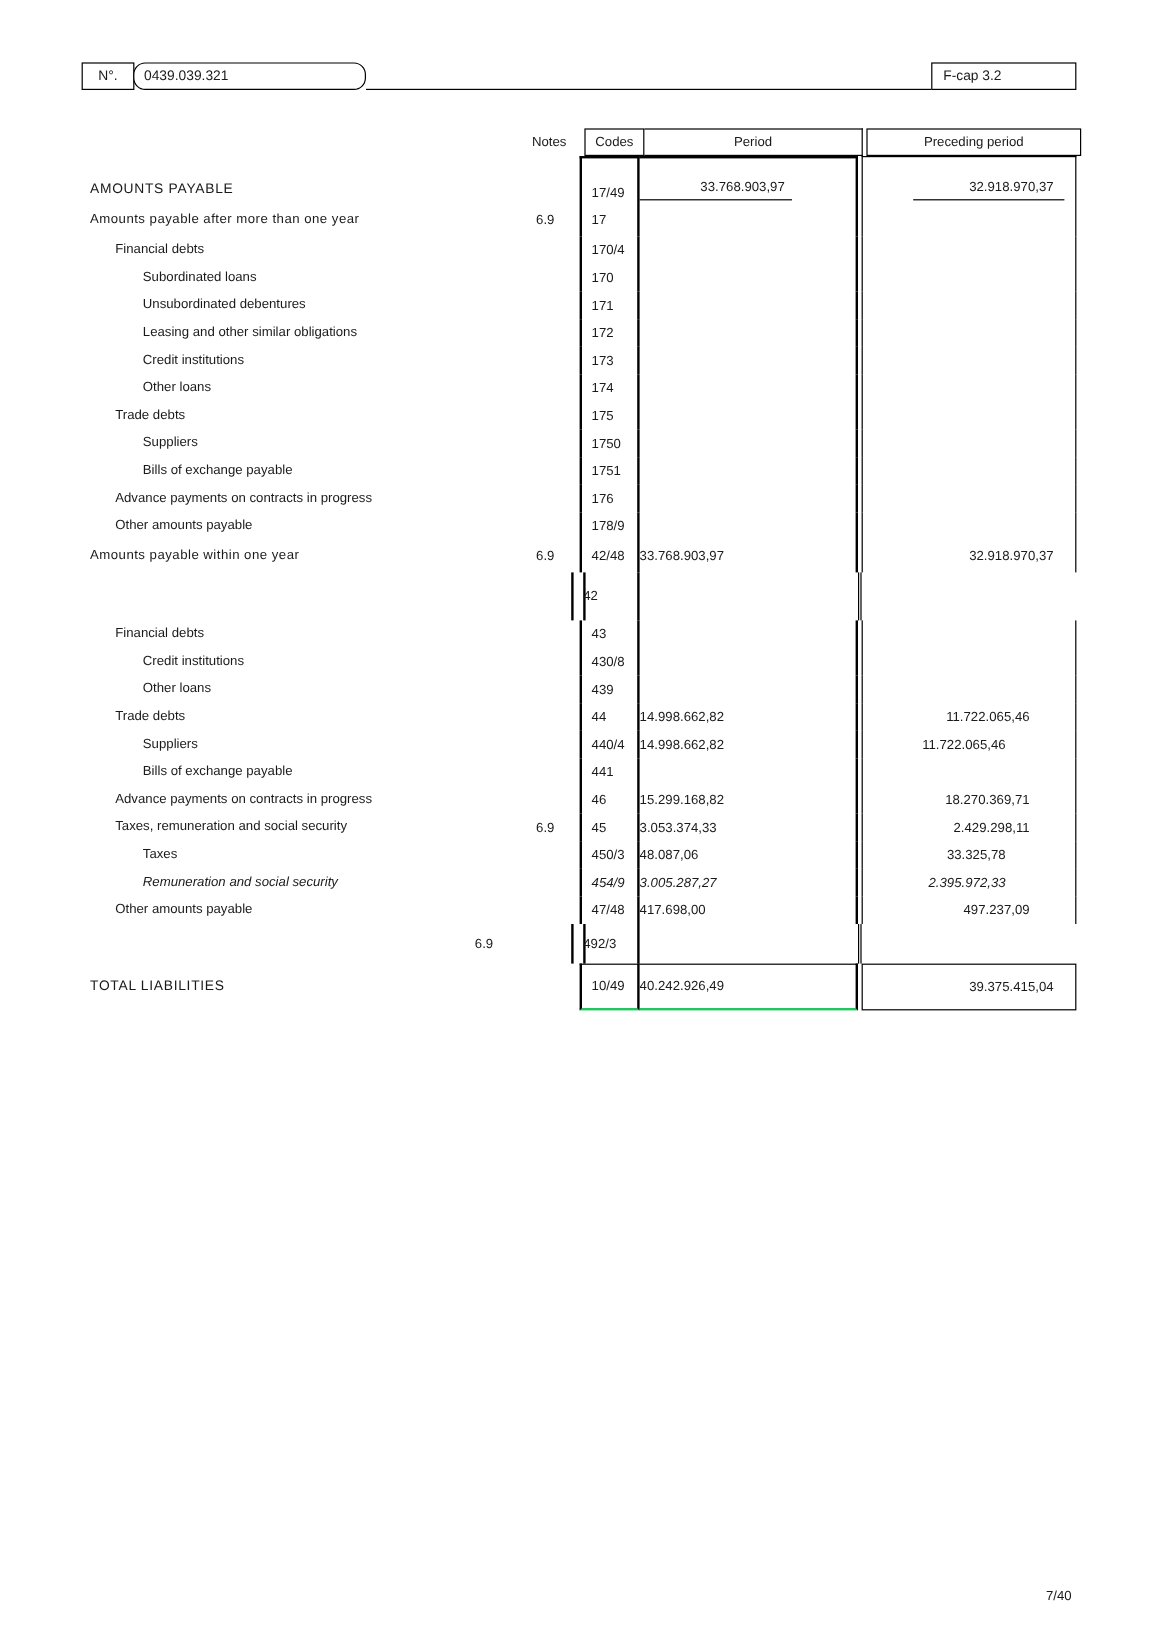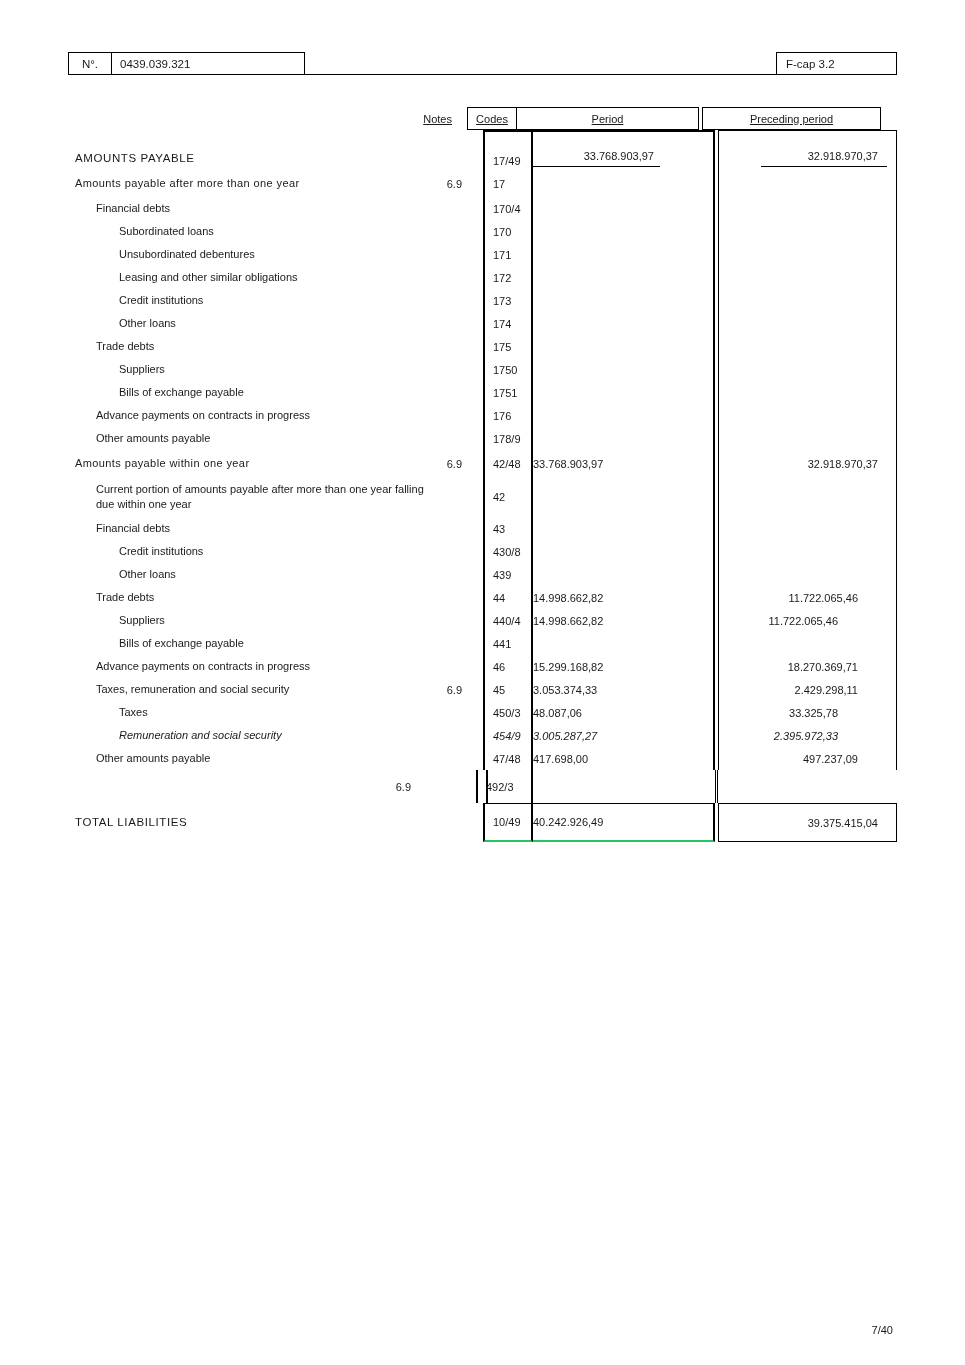--- a/index.html
+++ b/index.html
@@ -11,28 +11,28 @@
     color:#1a1a1a;
     overflow:hidden;
   }
   
   .top-header{
     position:absolute;left:68px;top:52px;width:829px;height:23px;
     display:flex;align-items:stretch;font-size:11.5px;
   }
   .tbox{border:1px solid #000;box-sizing:border-box;display:flex;align-items:center;background:#fff;}
   .no-box{width:44px;justify-content:center;}
-  .num-box{width:194px;margin-left:-1px;padding-left:8px;}
+  .num-box{width:194px;margin-left:-1px;padding-left:8px;border-radius:10px;}
   .hfiller{flex:1;border-bottom:1px solid #000;box-sizing:border-box;}
   .fcap-box{width:121px;padding-left:9px;}
   
   .grid{display:grid;grid-template-columns:357px 51px 7px 50px 182px 3px 179px;}
   .cell{display:flex;align-items:center;box-sizing:border-box;min-width:0;}
   
-  .table-header{position:absolute;left:52px;top:107px;width:829px;height:23px;font-size:11px;text-decoration:underline;}
+  .table-header{position:absolute;left:72px;top:107px;width:829px;height:23px;font-size:11px;}
   .table-header .cell{height:23px;}
   .h-notes{justify-content:flex-end;padding-right:8px;}
   .h-codes{border:1px solid #000;justify-content:center;}
   .h-period{border-top:1px solid #000;border-bottom:1px solid #000;border-right:1px solid #000;justify-content:center;}
   .h-prec{border:1px solid #000;justify-content:center;}
   
   .table-body{position:absolute;left:68px;top:130px;width:829px;font-size:11px;}
   .row{display:grid;grid-template-columns:357px 51px 7px 50px 182px 3px 179px;}
   .c-desc{line-height:1.35;}
   .lv0 .c-desc{padding-left:7px;letter-spacing:.4px;}
@@ -275,23 +275,20 @@
         </div>
         <div class="cell c-period">
           <span class="amount am0">33.768.903,97</span>
         </div>
         <div class="cell "></div>
         <div class="cell c-prec">
           <span class="amount pm0">32.918.970,37</span>
         </div>
       </div>
       <div class="row lv1" style="height: 40px;">
-        <div class="cell c-desc">
-          <span>Current portion of amounts payable after more than one year falling due within one year</span>
-        </div>
         <div class="cell c-notes"></div>
         <div class="cell "></div>
         <div class="cell c-codes">
           <span>42</span>
         </div>
         <div class="cell c-period"></div>
         <div class="cell "></div>
         <div class="cell c-prec"></div>
       </div>
       <div class="row lv1" style="height: 23px;">

